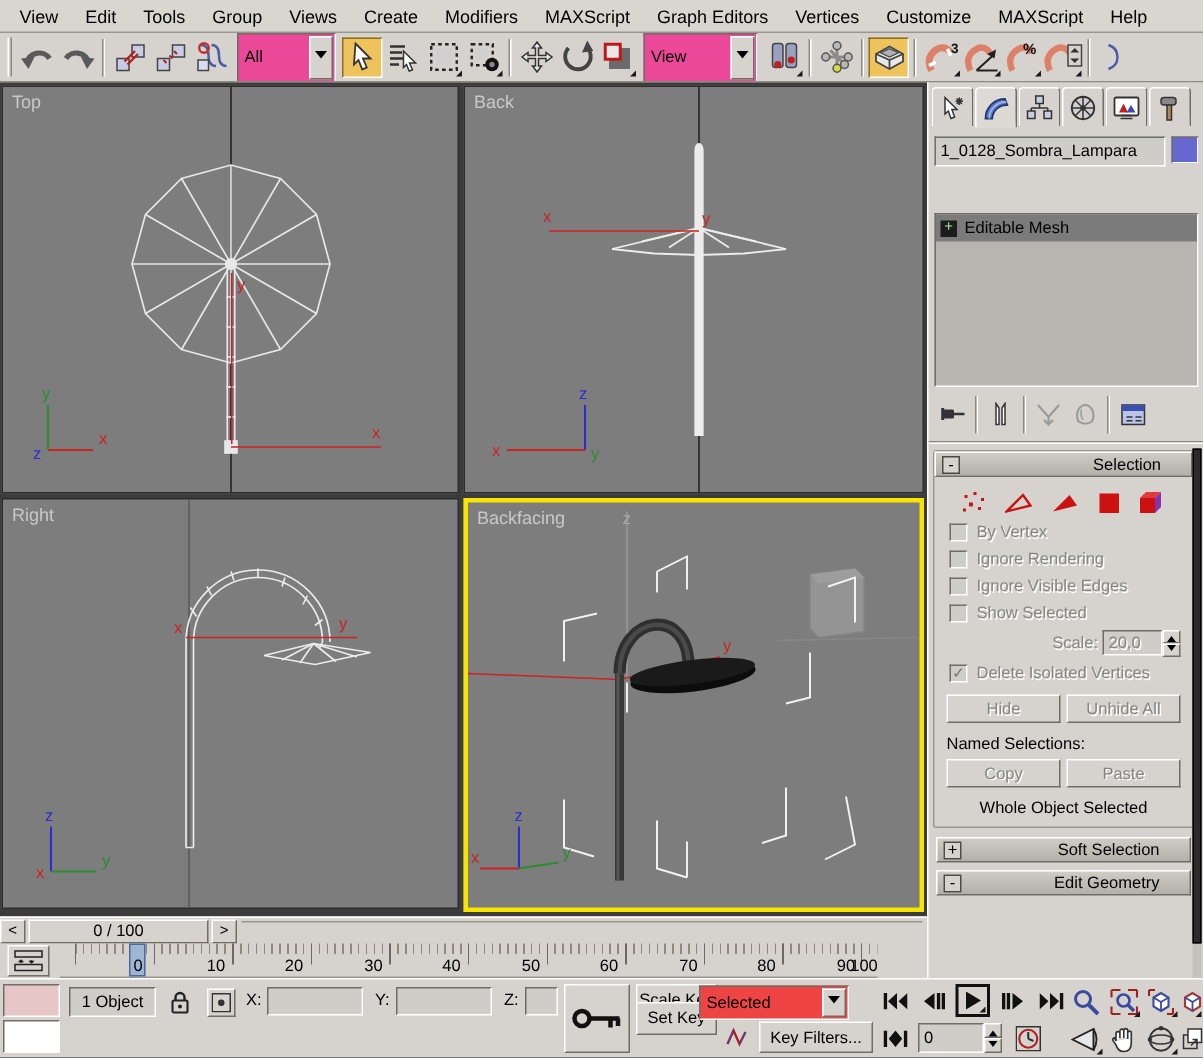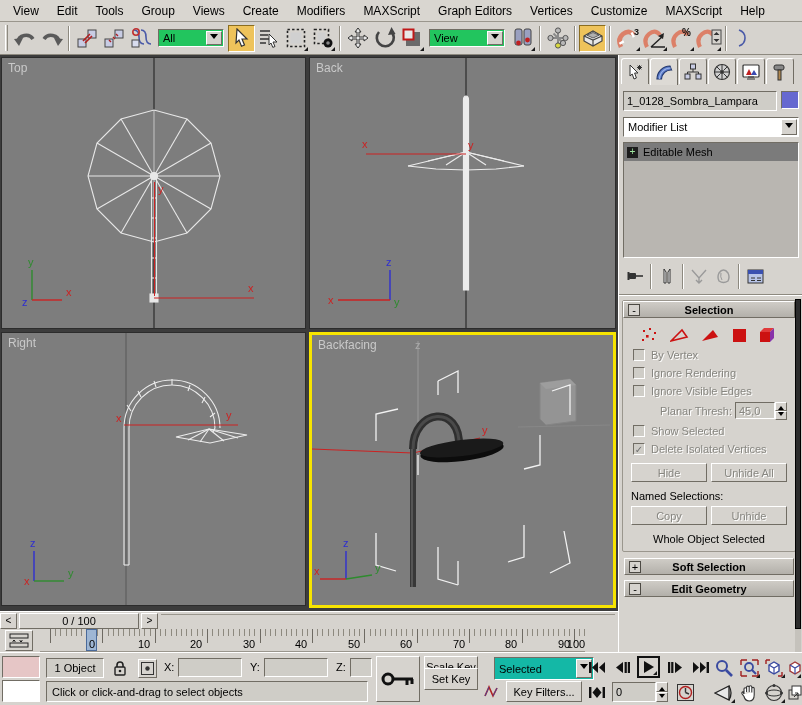--- a/index.html
+++ b/index.html
@@ -16,21 +16,21 @@
            border-bottom:1px solid #9a968d;display:flex;align-items:center;padding-left:4px;font-size:12px}
   .menu-item{padding:2px 9px}
   
   .toolbar{position:absolute;left:0;top:22px;width:802px;height:33px;background:#d6d3ce;
            border-bottom:1px solid #8d897f;display:flex;align-items:center;padding-left:2px;overflow:hidden}
   .grip{width:3px;height:26px;border-left:1px solid #fff;border-right:1px solid #8d897f;margin:0 3px}
   .tbtn{position:relative;width:27px;height:27px;display:flex;align-items:center;justify-content:center;flex:none}
   .tbtn.active{background:#eec35b;border:1px solid;border-color:#8a6d20 #fff #fff #8a6d20}
   .tsep{width:2px;height:25px;border-left:1px solid #8d897f;border-right:1px solid #fff;margin:0 3px;flex:none}
   .fly::after{content:"";position:absolute;right:1px;bottom:1px;border-left:4px solid transparent;border-bottom:4px solid #1a1a1a}
-  .combo{position:relative;height:18px;background:#22c55e;border:1px solid;border-color:#716d64 #fff #fff #716d64;
+  .combo{position:relative;height:33px;background:#ec4899;border:1px solid;border-color:#716d64 #fff #fff #716d64;
          display:flex;align-items:center;padding-left:4px;flex:none}
   .combo .arrowbox{position:absolute;right:1px;top:1px;bottom:1px;width:16px;background:#d6d3ce;
          border:1px solid;border-color:#fff #716d64 #716d64 #fff;display:flex;align-items:center;justify-content:center}
   .darr{width:0;height:0;border:4px solid transparent;border-top:5px solid #000;margin-top:4px}
   
   .viewports{position:absolute;left:0;top:55px;width:618px;height:556px;background:#3c3c3c}
   .vp{position:absolute;background:#7d7d7d;border:1px solid #2c2c2c;overflow:hidden}
   .vp-label{position:absolute;left:6px;top:3px;color:#c9c9c9;font-size:12px;z-index:2}
   .vp svg{position:absolute;left:0;top:0}
   .vp.activevp{border:3px solid #f7e400}
@@ -54,21 +54,21 @@
   
   .statusbar{position:absolute;left:0;top:652px;width:802px;height:53px;background:#d6d3ce;border-top:1px solid #fff}
   .mini-pink{position:absolute;left:2px;top:3px;width:38px;height:22px;background:#e6c6c6;border:1px solid;border-color:#716d64 #fff #fff #716d64}
   .mini-white{position:absolute;left:2px;top:27px;width:38px;height:22px;background:#fff;border:1px solid;border-color:#716d64 #fff #fff #716d64}
   .objcount{position:absolute;left:46px;top:5px;width:58px;height:20px;display:flex;align-items:center;justify-content:center}
   .prompt{position:absolute;left:46px;top:28px;width:322px;height:21px;display:flex;align-items:center;padding-left:5px}
   .xyz-label{position:absolute;top:8px;font-size:11px}
   .xyz-field{position:absolute;top:5px;width:64px;height:19px}
   .keybig{position:absolute;left:376px;top:3px;width:44px;height:46px}
   .akbtn{position:absolute;width:54px;height:22px}
-  .ddk{position:absolute;left:494px;top:4px;width:100px;height:23px;background:#14b8a6}
+  .ddk{position:absolute;left:466px;top:4px;width:100px;height:23px;background:#ef4444}
   .kf{position:absolute;left:506px;top:28px;width:76px;height:21px}
   .tang{position:absolute;left:482px;top:28px;width:21px;height:21px}
   .pb{position:absolute;width:22px;height:21px}
   .framefield{position:absolute;left:612px;top:29px;width:56px;height:20px;display:flex}
   .navbtn{position:absolute;width:24px;height:23px}
   .spinner{width:12px;display:flex;flex-direction:column}
   .spinner div{flex:1;display:flex;align-items:center;justify-content:center}
   .uarr{width:0;height:0;border:3px solid transparent;border-bottom:4px solid #000}
   .darr2{width:0;height:0;border:3px solid transparent;border-top:4px solid #000}
   input{font-family:"Liberation Sans",sans-serif;font-size:11px;border:none;outline:none;background:transparent;width:100%}
@@ -89,21 +89,21 @@
   .stacktools{position:absolute;left:4px;top:208px;width:176px;height:26px;display:flex;align-items:center}
   .sticon{width:24px;height:22px;display:flex;align-items:center;justify-content:center}
   .hdiv{position:absolute;left:0px;top:239px;width:184px;height:2px;border-top:1px solid #8d897f;border-bottom:1px solid #fff}
   .scrollcol{position:absolute;right:1px;top:244px;width:6px;height:353px;background:#c5c2bc}
   .scrollthumb{position:absolute;left:0;top:0;width:6px;height:330px;background:#2b2b2b;border:1px solid #000}
   .rollarea{position:absolute;left:3px;top:245px;width:174px;height:352px;overflow:hidden}
   .rollout{position:relative;border:1px solid #9a968d;border-radius:2px;margin-bottom:6px;padding-bottom:6px}
   .rollhdr{height:17px;background:linear-gradient(#cfccc6,#b3b0aa);border:1px solid;border-color:#fff #716d64 #716d64 #fff;
            display:flex;align-items:center;font-weight:bold;font-size:11px}
   .collbox{width:12px;height:12px;margin:0 4px;background:#d6d3ce;border:1px solid #4d4a44;display:flex;align-items:center;justify-content:center;font-weight:normal}
-  .rollhdr .title{flex:1;text-align:center;margin-right:20px;font-weight:bold}
+  .rollhdr .title{flex:1;text-align:right;margin-right:20px;font-weight:normal}
   .subobj{display:flex;justify-content:center;gap:12px;margin:9px 0 4px 0}
   .chkrow{display:flex;align-items:center;margin:6px 0 0 10px}
   .chkbox{width:12px;height:12px;background:#cfcdc7;border:1px solid;border-color:#716d64 #fff #fff #716d64;margin-right:6px;
           display:flex;align-items:center;justify-content:center;font-size:10px;color:#6e6e6e;flex:none}
   .sprow{display:flex;align-items:center;justify-content:flex-end;margin:5px 8px 0 0}
   .spfield{width:52px;height:17px;display:flex;margin-left:3px}
   .twobtn{display:flex;justify-content:space-between;margin:8px 8px 0 8px}
   .halfbtn{width:76px;height:19px}
   .centertext{text-align:center;margin-top:8px}
   .lbl{font-size:11px}
@@ -531,23 +531,20 @@
             <circle cx="6.5" cy="6.5" r="2.2" fill="#333"></circle>
           </svg>
       </span>
     </div>
     <span class="xyz-label" style="left:164px">X:</span>
     <div class="xyz-field sunken" style="left:178px"><input style=""></div>
     <span class="xyz-label" style="left:250px">Y:</span>
     <div class="xyz-field sunken" style="left:264px"><input style=""></div>
     <span class="xyz-label" style="left:336px">Z:</span>
     <div class="xyz-field sunken" style="left:350px;width:22px"><input style=""></div>
-    <div class="prompt sunken">
-        <span>Click or click-and-drag to select objects</span>
-      </div>
 
     <div class="keybig btn raised">
       <span>
         <svg width="34" height="18" viewBox="0 0 34 18">
             <circle cx="7" cy="9" r="5" fill="none" stroke="#111" stroke-width="3"></circle>
             <path d="M12 9 H32 M26 9 V15 M31 9 V14" stroke="#111" stroke-width="3"></path>
           </svg>
       </span>
     </div>
 
@@ -772,26 +769,20 @@
         </div>
     </div>
 
     <div class="namerow">
       <div class="namefield sunken" style="display:flex;align-items:center">
         <input style="padding-left: 3px;" value="1_0128_Sombra_Lampara">
       </div>
       <div class="colorswatch" style="background:#6668d0"></div>
     </div>
 
-    <div class="combo modlist">
-      <span>Modifier List</span>
-      <span class="arrowbox">
-          <span class="darr" style="margin-top:0"></span>
-        </span>
-    </div>
 
     <div class="stackbox">
       <div class="stackrow">
         <span class="plusbox">+</span>
         <span>Editable Mesh</span>
       </div>
     </div>
 
     <div class="stacktools">
       <div class="sticon btn">
@@ -889,52 +880,52 @@
           <span class="lbl dis">By Vertex</span>
         </div>
         <div class="chkrow">
           <span class="chkbox"></span>
           <span class="lbl dis">Ignore Rendering</span>
         </div>
         <div class="chkrow">
           <span class="chkbox"></span>
           <span class="lbl dis">Ignore Visible Edges</span>
         </div>
+        <div class="chkrow">
+          <span class="chkbox"></span>
+          <span class="lbl dis">Show Selected</span>
+        </div>
         <div class="sprow">
-          <span class="lbl dis">Planar Thresh:</span>
+          <span class="lbl dis">Scale:</span>
           <div class="spfield">
             <div class="sunken" style="flex:1;display:flex;align-items:center">
-                <input class="dis" style="padding-left: 3px; color: rgb(135, 134, 128);" value="45,0">
+                <input class="dis" style="padding-left: 3px; color: rgb(135, 134, 128);" value="20,0">
               </div>
             <div class="spinner">
                 <div class="raised">
                   <span class="uarr"></span>
                 </div>
                 <div class="raised">
                   <span class="darr2"></span>
                 </div>
               </div>
           </div>
         </div>
         <div class="chkrow">
-          <span class="chkbox"></span>
-          <span class="lbl dis">Show Selected</span>
-        </div>
-        <div class="chkrow">
           <span class="chkbox">✓</span>
           <span class="lbl dis">Delete Isolated Vertices</span>
         </div>
         <div class="twobtn">
           <div class="halfbtn btn raised dis">Hide</div>
           <div class="halfbtn btn raised dis">Unhide All</div>
         </div>
         <div style="margin:8px 0 0 8px" class="lbl">Named Selections:</div>
         <div class="twobtn" style="margin-top:4px">
           <div class="halfbtn btn raised dis">Copy</div>
-          <div class="halfbtn btn raised dis">Unhide</div>
+          <div class="halfbtn btn raised dis">Paste</div>
         </div>
         <div class="centertext lbl">Whole Object Selected</div>
       </div>
 
       <div class="rollhdr" style="margin:0 2px 5px 2px">
         <span class="collbox">+</span>
         <span class="title">Soft Selection</span>
       </div>
 
       <div class="rollhdr" style="margin:0 2px 5px 2px">

